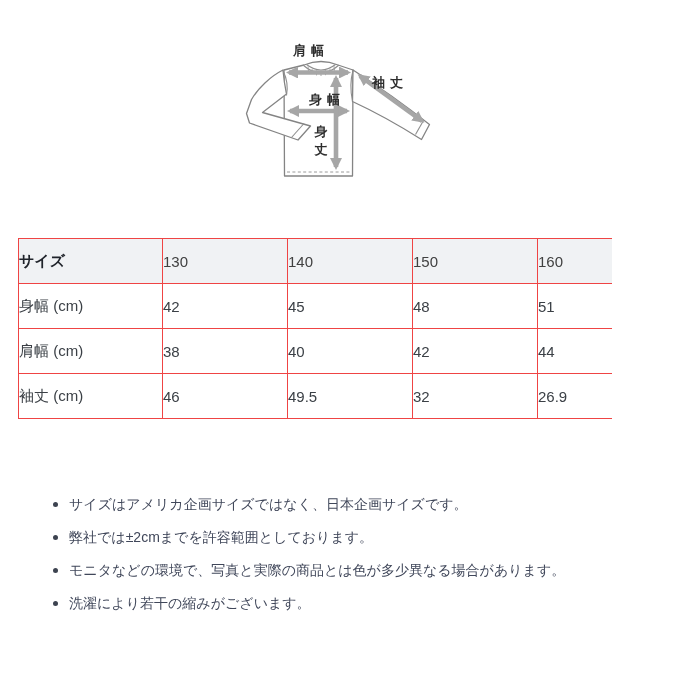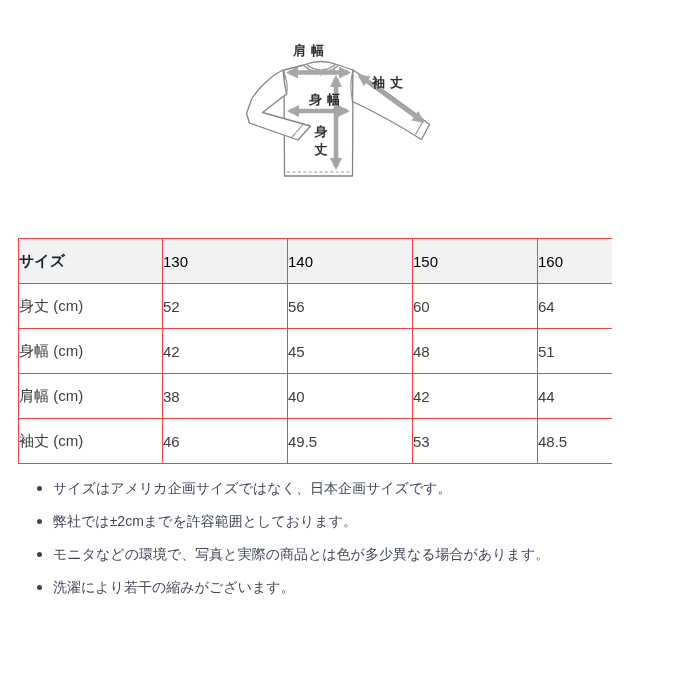--- a/index.html
+++ b/index.html
@@ -21,26 +21,26 @@
   
   .size-table{
     position:absolute;top:238px;left:18px;width:645px;
     border-collapse:collapse;table-layout:fixed;
     font-size:15px;color:#3b4046;
   }
   .size-table th,.size-table td{
     border:1px solid #ef4444;height:44px;text-align:left;vertical-align:middle;
     font-weight:normal;padding:0;
   }
-  .size-table thead th{background:#f0f2f4;color:#000000;}
+  .size-table thead th{background:#f0f2f4;color:#404040;}
   .size-table thead th.first{font-weight:bold;color:#20242b;font-size:15px;}
   
   .notes{
     position:absolute;top:478px;left:36px;right:16px;
-    list-style:none;margin:0;padding:0;
+    list-style:none;margin:16px;padding:0;
     font-size:14px;line-height:20px;color:#40475a;
   }
   .notes li{position:relative;padding-left:17px;margin-bottom:13px;}
   .bullet-dot{
     position:absolute;left:1px;top:8px;width:5px;height:5px;border-radius:50%;
     background:#3d4350;display:block;
   }
 </style>
 </head>
 <body>
@@ -106,46 +106,39 @@
       <tr>
         <th class="first">サイズ</th>
         <th>130</th>
         <th>140</th>
         <th>150</th>
         <th>160</th>
       </tr>
     </thead>
     <tbody>
       <tr>
-        <td>身丈 (cm)</td>
-        <td>52</td>
-        <td>56</td>
-        <td>60</td>
-        <td>64</td>
-      </tr>
-      <tr>
         <td>身幅 (cm)</td>
         <td>42</td>
         <td>45</td>
         <td>48</td>
         <td>51</td>
       </tr>
       <tr>
         <td>肩幅 (cm)</td>
         <td>38</td>
         <td>40</td>
         <td>42</td>
         <td>44</td>
       </tr>
       <tr>
         <td>袖丈 (cm)</td>
         <td>46</td>
         <td>49.5</td>
-        <td>53</td>
-        <td>48.5</td>
+        <td>32</td>
+        <td>26.9</td>
       </tr>
     </tbody>
   </table>
 
   <ul class="notes">
     <li>
       <span class="bullet-dot"></span>
       <span>サイズはアメリカ企画サイズではなく、日本企画サイズです。</span>
     </li>
     <li>

